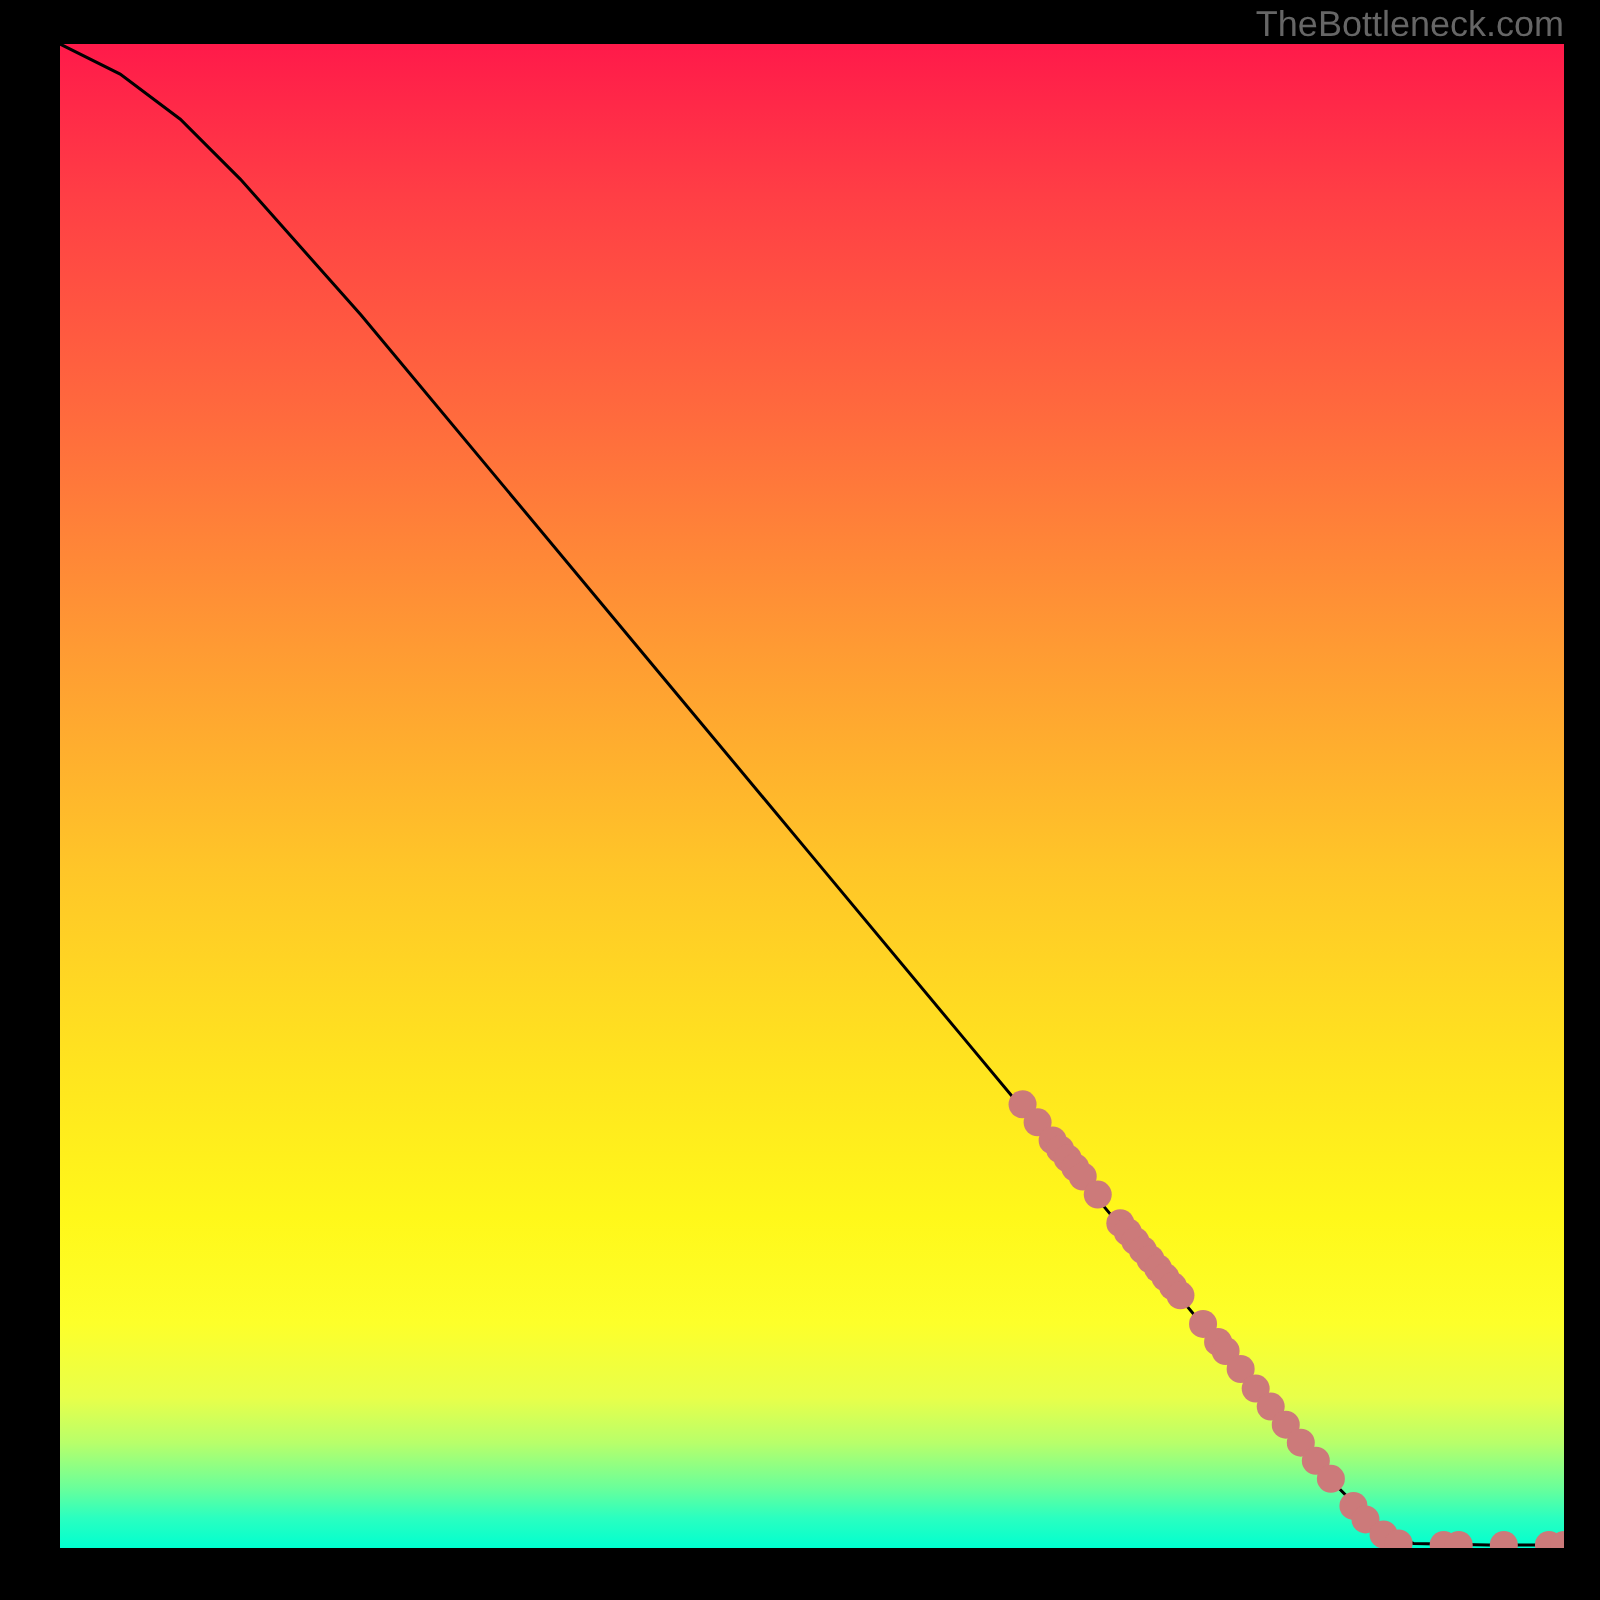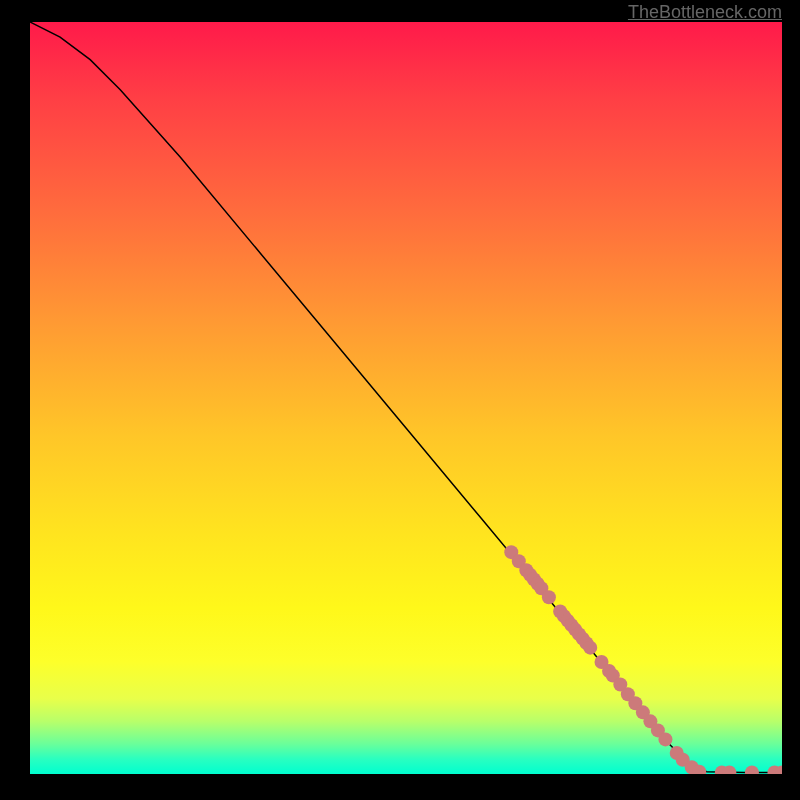--- a/index.html
+++ b/index.html
@@ -27,21 +27,20 @@
       #00ffd0 100%
     );
   }
   .attribution {
     position: absolute;
     top: 2px;
     right: 18px;
     color: #666;
     font-size: 18px;
     font-weight: 500;
-    text-decoration: underline;
   }
   svg.curve {
     position: absolute;
     left: 30px;
     top: 22px;
     width: 752px;
     height: 752px;
     pointer-events: none;
   }
   .dot {

